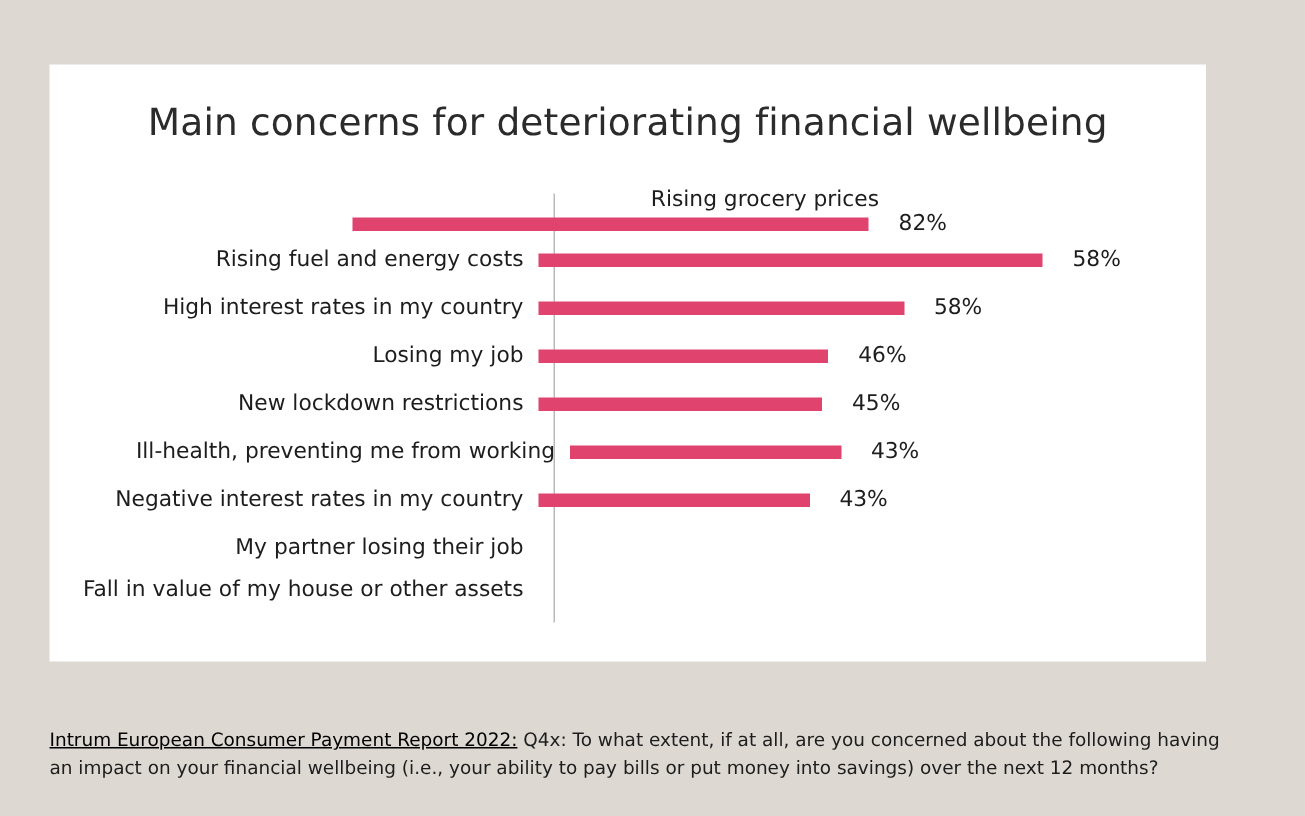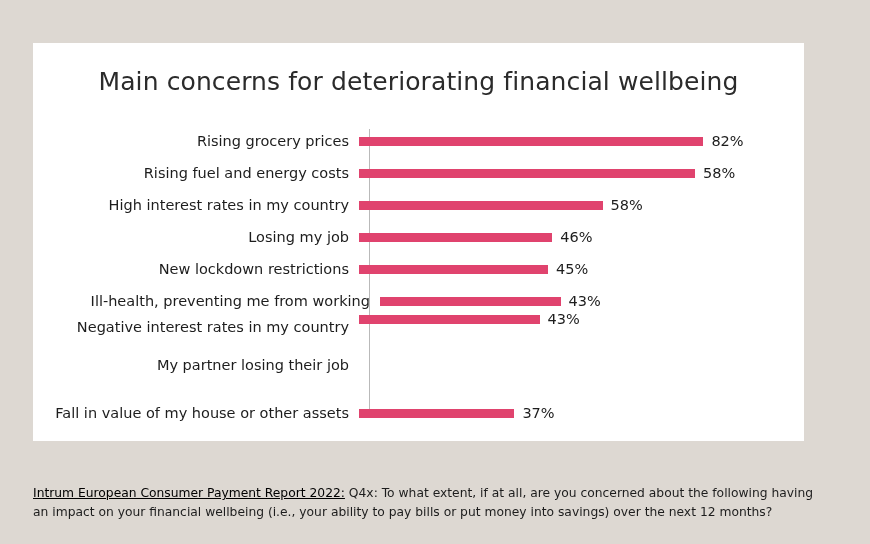--- a/index.html
+++ b/index.html
@@ -71,20 +71,21 @@
     color: #1d1d1d;
     font-family: "DejaVu Sans", sans-serif;
     white-space: nowrap;
   }
   .bar-wrap {
     position: relative;
     flex: 1;
     height: 32px;
     display: flex;
     align-items: center;
+    gap: 12px;
   }
   .bar {
     height: 9px;
     background: #e0436e;
     border-radius: 0;
   }
   .bar-value {
     margin-left: 8px;
     font-size: 14.5px;
     color: #1d1d1d;
@@ -111,21 +112,21 @@
 
 <div class="page">
 
   <div class="card">
 
     <div class="chart-title">Main concerns for deteriorating financial wellbeing</div>
 
     <div class="plot">
       <div class="axis-line"></div>
       <div id="rows">
-          <div class="row" style="top: 0px;">
+          <div class="row" style="top: 0px; flex-direction: column;">
             <div class="row-label">Rising grocery prices</div>
             <div class="bar-wrap">
               <div class="bar" style="width: 344.4px; background: rgb(224, 67, 110);"></div>
               <div class="bar-value">82%</div>
             </div>
           </div>
           <div class="row" style="top: 32px;">
             <div class="row-label">Rising fuel and energy costs</div>
             <div class="bar-wrap">
               <div class="bar" style="width: 336px; background: rgb(224, 67, 110);"></div>
@@ -153,36 +154,32 @@
               <div class="bar-value">45%</div>
             </div>
           </div>
           <div class="row" style="top: 160px; padding-left: 21px;">
             <div class="row-label">Ill-health, preventing me from working</div>
             <div class="bar-wrap">
               <div class="bar" style="width: 180.6px; background: rgb(224, 67, 110);"></div>
               <div class="bar-value">43%</div>
             </div>
           </div>
-          <div class="row" style="top: 178px; align-items: flex-end;">
+          <div class="row" style="top: 192px;">
             <div class="row-label">Negative interest rates in my country</div>
             <div class="bar-wrap">
               <div class="bar" style="width: 180.6px; background: rgb(224, 67, 110);"></div>
               <div class="bar-value">43%</div>
             </div>
           </div>
           <div class="row" style="top: 224px;">
             <div class="row-label">My partner losing their job</div>
           </div>
-          <div class="row" style="top: 272px; align-items: center;">
+          <div class="row" style="top: 252px; align-items: center;">
             <div class="row-label">Fall in value of my house or other assets</div>
-            <div class="bar-wrap">
-              <div class="bar" style="width: 155.4px; background: rgb(224, 67, 110);"></div>
-              <div class="bar-value">37%</div>
-            </div>
           </div>
         </div>
     </div>
 
   </div>
 
   <div class="footnote">
     <span class="src">Intrum European Consumer Payment Report 2022:</span><span> Q4x: To what extent, if at all, are you concerned about the following having an impact on your financial wellbeing (i.e., your ability to pay bills or put money into savings) over the next 12 months?</span>
   </div>
 

